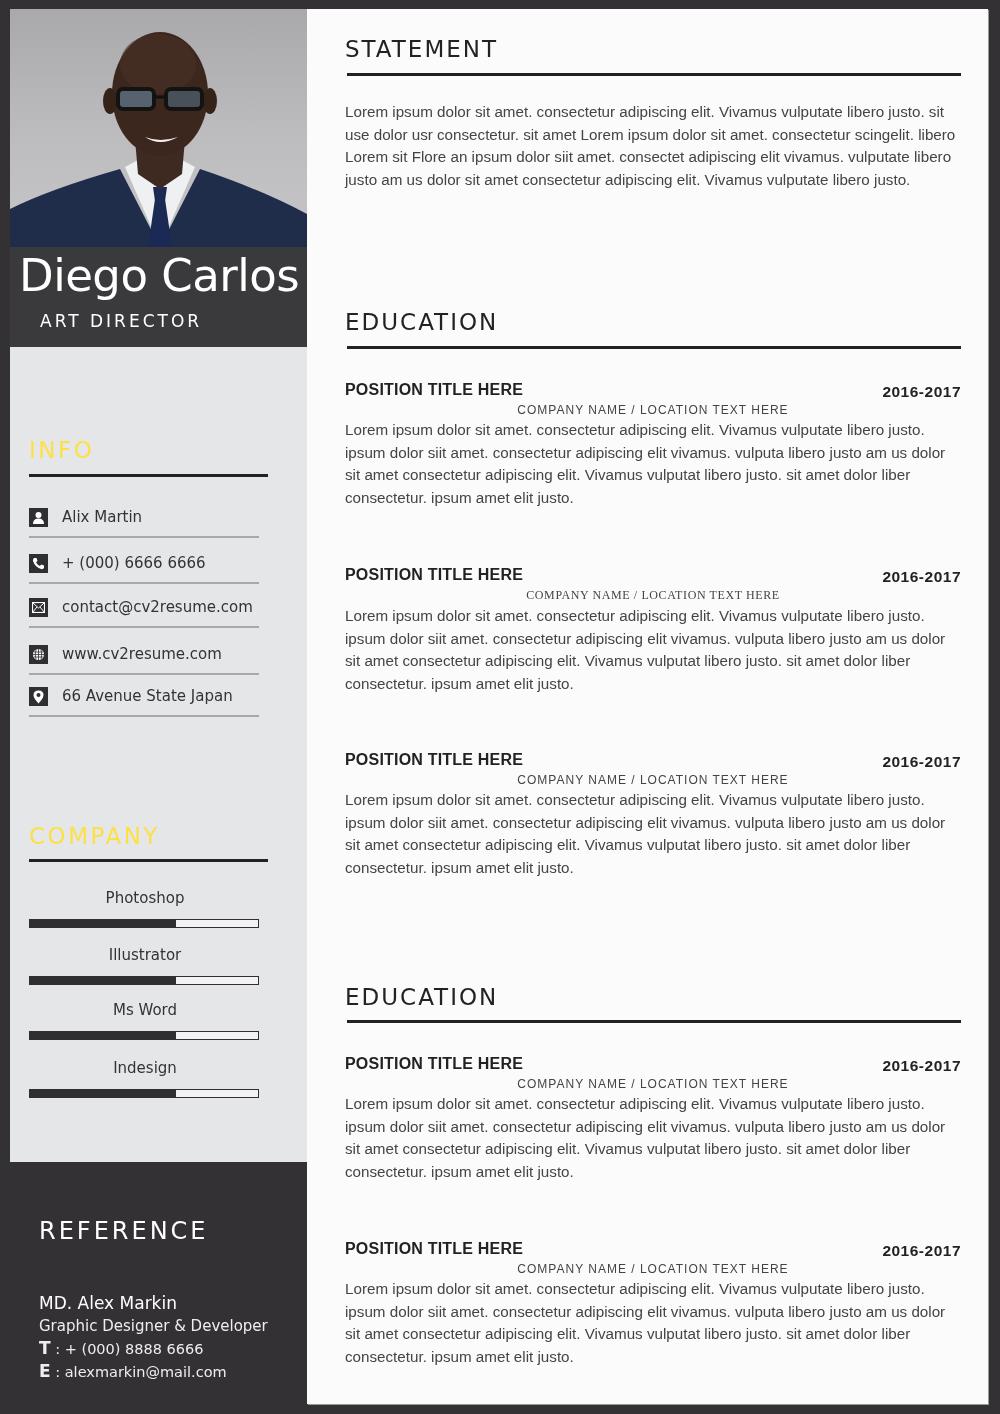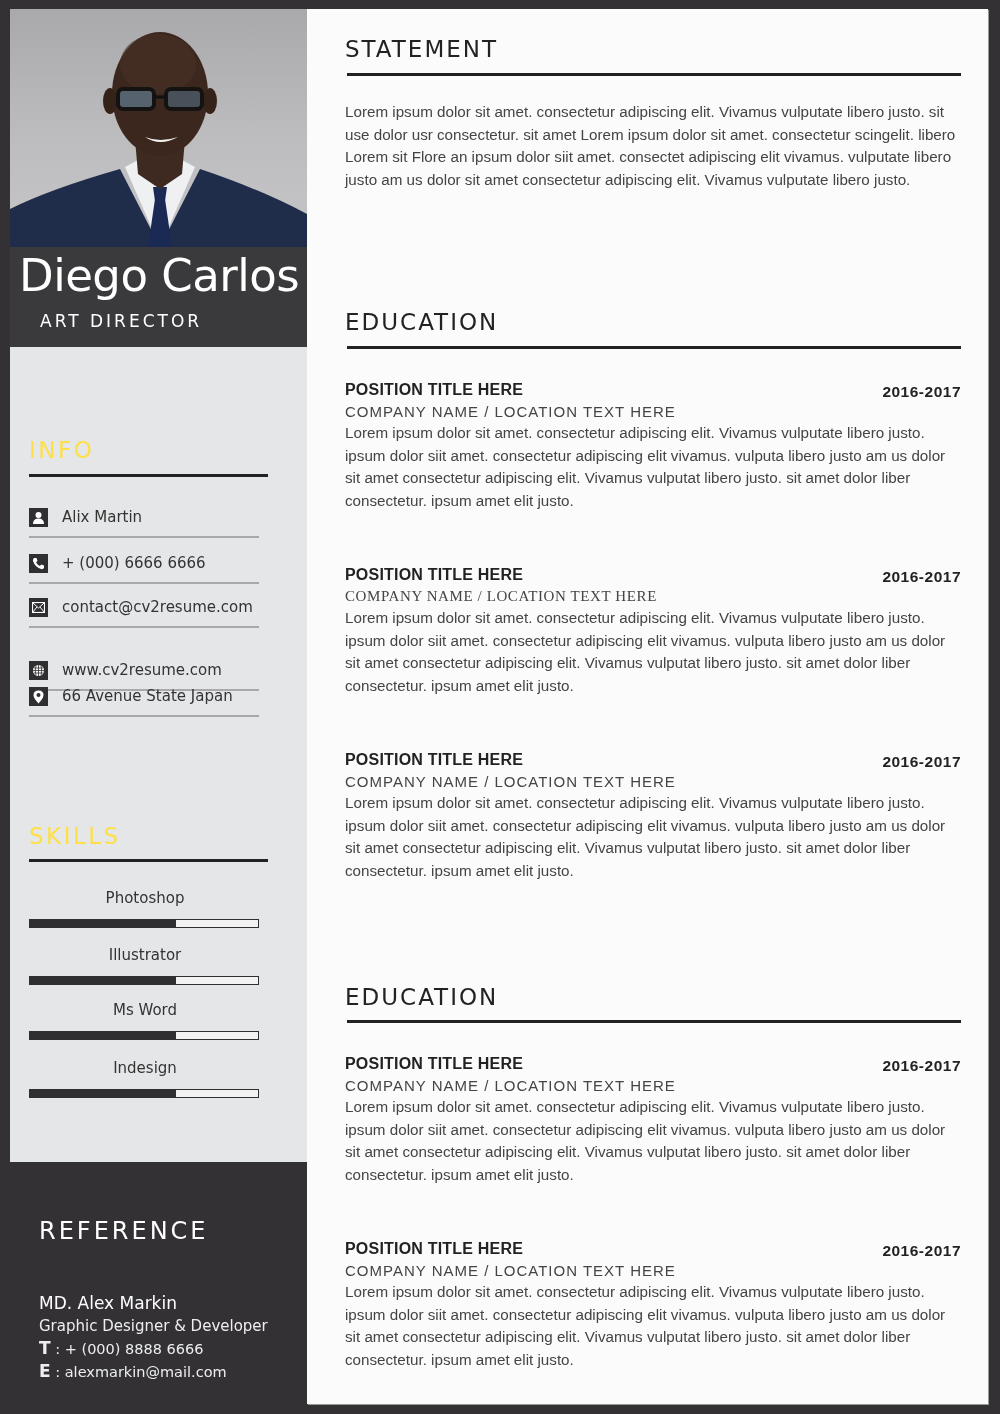--- a/index.html
+++ b/index.html
@@ -71,21 +71,21 @@
     font-family:"DejaVu Sans", sans-serif;
   }
   .sec-rule { position:absolute; left:347px; width:614px; height:3px; background:#222; }
   .para {
     position:absolute; left:345px; width:620px; font-size:15.2px; line-height:22.6px; color:#444;
     font-family:"Liberation Sans", sans-serif;
   }
   .entry { position:absolute; left:345px; width:616px; }
   .entry .pt { font-size:16px; font-weight:700; color:#222; font-family:"Liberation Sans", sans-serif; letter-spacing:0.2px; }
   .entry .yr { position:absolute; right:0; top:2px; font-size:15.5px; font-weight:700; color:#222; letter-spacing:0.5px; font-family:"Liberation Sans", sans-serif; }
-  .entry .co { margin-top:4px; font-size:15px; letter-spacing:1px; color:#444; font-family:"Liberation Sans", sans-serif; }
+  .entry .co { margin-top:4px; font-size:12px; letter-spacing:1px; color:#444; font-family:"Liberation Sans", sans-serif;text-align:center; }
   .entry .co.serif { font-family:"Liberation Serif", serif; letter-spacing:0.6px; }
   .entry .desc { margin-top:2px; font-size:15.2px; line-height:22.6px; color:#444; font-family:"Liberation Sans", sans-serif; }
 </style>
 </head>
 <body>
 
 <div class="page"></div>
 
 <div class="photo">
   <svg width="297" height="238" viewBox="0 0 297 238">
@@ -146,42 +146,42 @@
 <div class="info-row" style="top:598px;">
   <span class="ico">
     <svg width="13" height="11" viewBox="0 0 13 11">
         <rect x="0.5" y="0.5" width="12" height="10" fill="none" stroke="#fff" stroke-width="1.2"></rect>
         <path d="M0.5 0.5 L6.5 6 L12.5 0.5 M0.5 10.5 L5 5 M12.5 10.5 L8 5" fill="none" stroke="#fff" stroke-width="1"></path>
       </svg>
   </span>
   <span class="txt">contact@cv2resume.com</span>
   <span class="line"></span>
 </div>
-<div class="info-row" style="top:661px;">
+<div class="info-row" style="top:645px;">
   <span class="ico">
     <svg width="13" height="13" viewBox="0 0 13 13">
         <circle cx="6.5" cy="6.5" r="5.5" fill="#fff"></circle>
         <path d="M1 6.5 H12 M6.5 1 V12 M2 4 H11 M2 9 H11 M4 1.5 Q2.5 6.5 4 11.5 M9 1.5 Q10.5 6.5 9 11.5" stroke="#2f2e30" stroke-width="0.8" fill="none"></path>
       </svg>
   </span>
   <span class="txt">www.cv2resume.com</span>
   <span class="line"></span>
 </div>
 <div class="info-row" style="top:687px;">
   <span class="ico">
     <svg width="11" height="14" viewBox="0 0 11 14">
         <path d="M5.5 0.5 Q10.5 0.5 10.5 5 Q10.5 8 5.5 13.5 Q0.5 8 0.5 5 Q0.5 0.5 5.5 0.5 Z" fill="#fff"></path>
         <circle cx="5.5" cy="5" r="2" fill="#2f2e30"></circle>
       </svg>
   </span>
   <span class="txt">66 Avenue State Japan</span>
   <span class="line"></span>
 </div>
 
-<div class="side-h" style="top:823px;">SKILLS</div>
+<div class="side-h" style="top:823px;">COMPANY</div>
 <div class="side-rule" style="top:859px;"></div>
 
 <div class="skill" style="top:889px;">
   <div class="lbl">Photoshop</div>
   <div class="bar">
       <div class="fill" style="width:64%"></div>
     </div>
 </div>
 <div class="skill" style="top:946px;">
   <div class="lbl">Illustrator</div>

